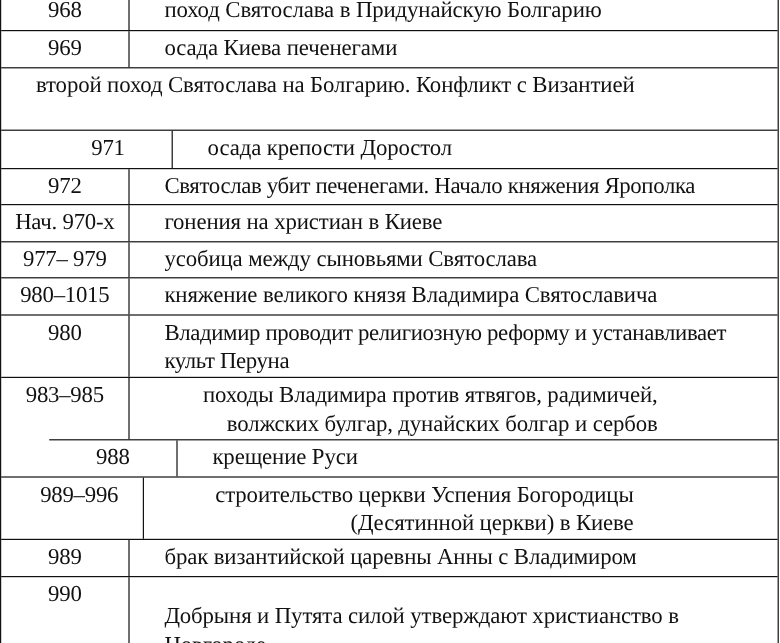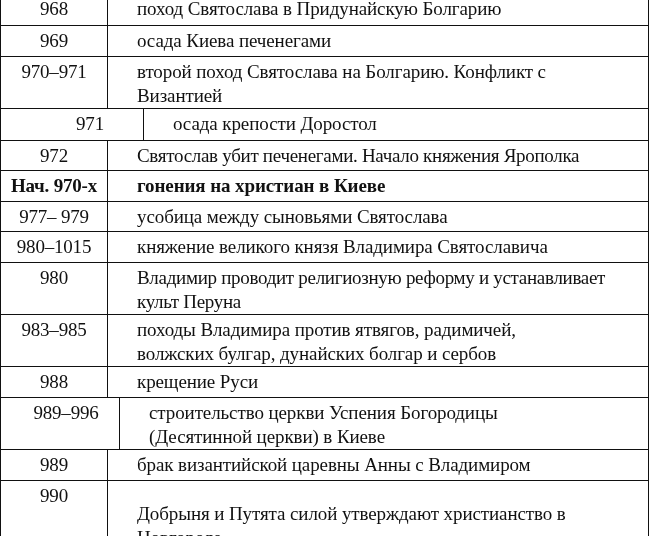--- a/index.html
+++ b/index.html
@@ -68,35 +68,34 @@
     <div class="cell-year">968</div>
     <div class="cell-event">поход Святослава в Придунайскую Болгарию</div>
   </div>
 
   <div class="row h1" style="height:31px;">
     <div class="cell-year">969</div>
     <div class="cell-event">осада Киева печенегами</div>
   </div>
 
   <div class="row h2" style="height:52px;">
-    <div class="cell-year">970–971</div>
     <div class="cell-event" style="padding-right:70px;">второй поход Святослава на Болгарию. Конфликт с Византией</div>
   </div>
 
   <div class="row h1" style="height:32px;padding-left:36px;">
     <div class="cell-year">971</div>
     <div class="cell-event">осада крепости Доростол</div>
   </div>
 
   <div class="row h1" style="height:30px;">
     <div class="cell-year">972</div>
     <div class="cell-event" style="white-space:nowrap;letter-spacing:-0.3px;">Святослав убит печенегами. Начало княжения Ярополка</div>
   </div>
 
-  <div class="row h1" style="height:31px;font-weight:bold;">
+  <div class="row h1" style="height:31px;">
     <div class="cell-year">Нач. 970-х</div>
     <div class="cell-event">гонения на христиан в Киеве</div>
   </div>
 
   <div class="row h1" style="height:30px;">
     <div class="cell-year">977– 979</div>
     <div class="cell-event">усобица между сыновьями Святослава</div>
   </div>
 
   <div class="row h1" style="height:31px;">
@@ -104,31 +103,31 @@
     <div class="cell-event">княжение великого князя Владимира Святославича</div>
   </div>
 
   <div class="row h2" style="height:52px;">
     <div class="cell-year">980</div>
     <div class="cell-event" style="letter-spacing:-0.3px;">Владимир проводит религиозную реформу и устанавливает культ Перуна</div>
   </div>
 
   <div class="row h2" style="height:52px;">
     <div class="cell-year">983–985</div>
-    <div class="cell-event" style="padding-right:100px;">походы Владимира против ятвягов, радимичей, волжских булгар, дунайских болгар и сербов</div>
+    <div class="cell-event" style="padding-right:100px;text-align:right;">походы Владимира против ятвягов, радимичей, волжских булгар, дунайских болгар и сербов</div>
   </div>
 
-  <div class="row h1" style="height:31px;">
+  <div class="row h1" style="height:31px;margin-left:40px;">
     <div class="cell-year">988</div>
     <div class="cell-event">крещение Руси</div>
   </div>
 
   <div class="row h2" style="height:52px;padding-left:12px;">
     <div class="cell-year">989–996</div>
-    <div class="cell-event" style="padding-right:120px;">строительство церкви Успения Богородицы (Десятинной церкви) в Киеве</div>
+    <div class="cell-event" style="padding-right:120px;text-align:right;">строительство церкви Успения Богородицы (Десятинной церкви) в Киеве</div>
   </div>
 
   <div class="row h1" style="height:31px;">
     <div class="cell-year">989</div>
     <div class="cell-event">брак византийской царевны Анны с Владимиром</div>
   </div>
 
   <div class="row h2" style="height:58px;">
     <div class="cell-year">990</div>
     <div class="cell-event" style="padding-right:60px;margin-top:18px;">Добрыня и Путята силой утверждают христианство в Новгороде</div>

